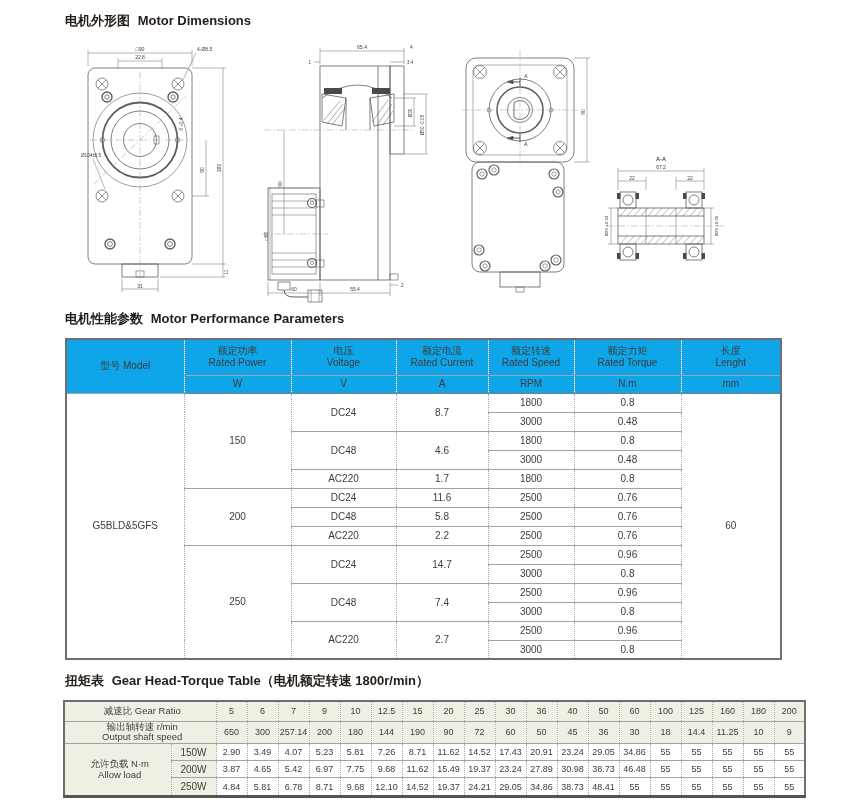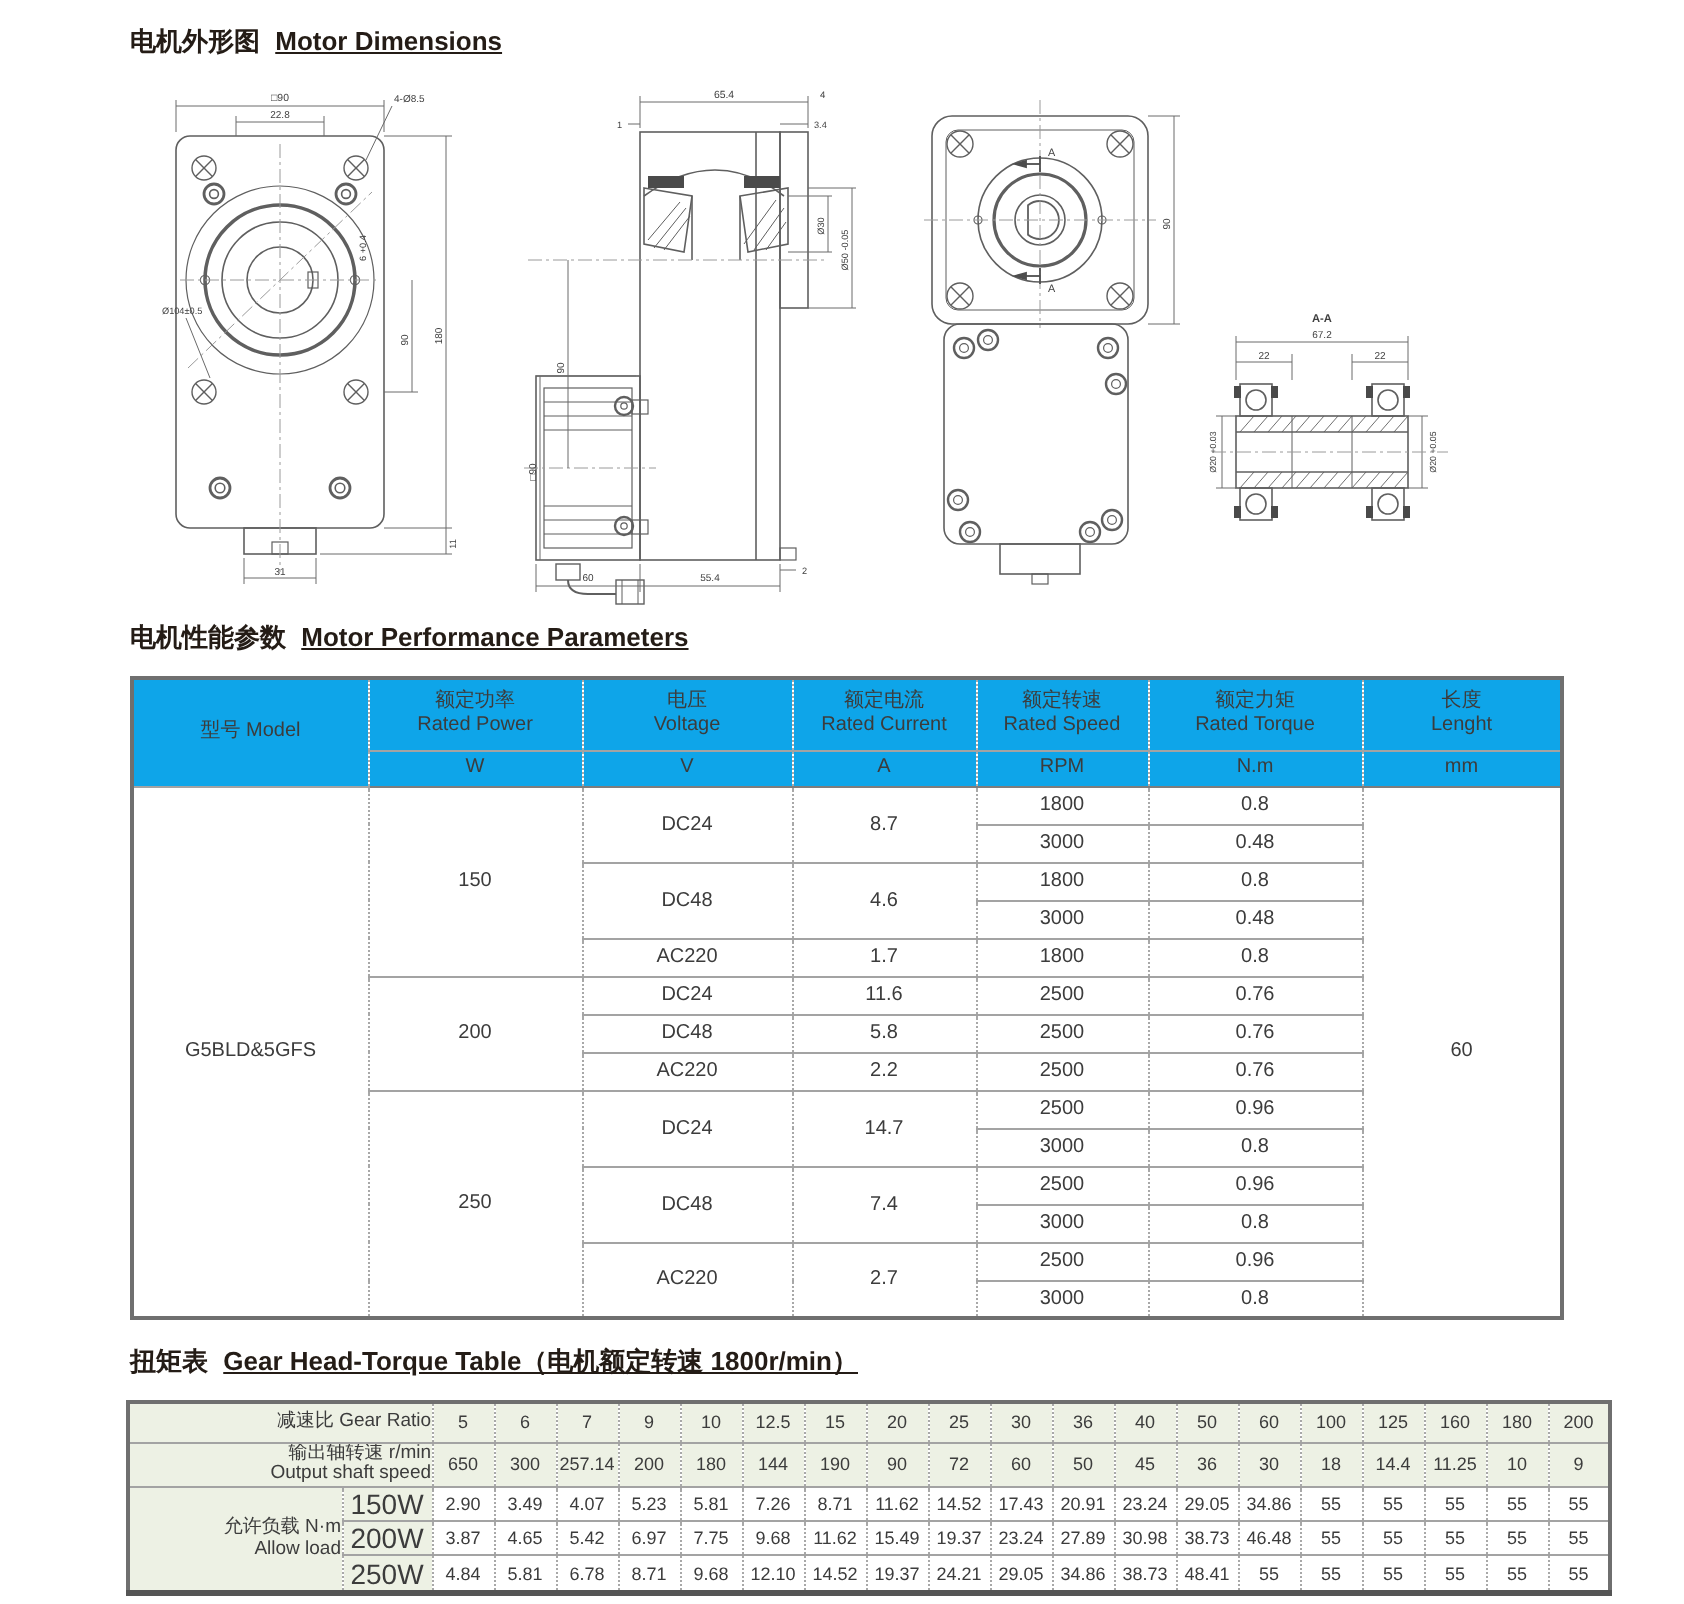--- a/index.html
+++ b/index.html
@@ -2,40 +2,40 @@
 <html><head>
 <meta charset="utf-8">
 <style>
   html,body{margin:0;padding:0;}
   body{
     width:842px;height:802px;background:#ffffff;position:relative;
     font-family:"Liberation Sans","DejaVu Sans",sans-serif;color:#3a3a3a;
     overflow:hidden;
   }
   .sec-title{position:absolute;font-weight:bold;font-size:13px;color:#241c16;white-space:nowrap;}
-  .sec-title .en{margin-left:4px;text-decoration:underline;}
+  .sec-title .en{margin-left:4px;}
   svg{position:absolute;}
   svg text{font-family:"Liberation Sans","DejaVu Sans",sans-serif;fill:#3f3f3f;}
 
   table{border-collapse:collapse;table-layout:fixed;position:absolute;background:#fff;}
   th,td{padding:0;text-align:center;vertical-align:middle;font-weight:normal;
         border-top:1px solid #a3a3a3;border-bottom:1px solid #a3a3a3;
         border-left:1px dotted #a8a8a8;border-right:1px dotted #a8a8a8;
         font-size:10px;color:#3c3c3c;overflow:hidden;}
   .tint{background:#edf1e4;}
 
   .perf{left:65px;top:338px;width:715px;border:2px solid #6f6f6f;}
   .perf thead th{background:#0ea5e9;line-height:1.25;}
   .perf thead tr.h2 th{border-bottom:1px solid #7d7d7d;}
   .perf tbody tr{height:19px;}
 
   .torque{left:63px;top:700px;width:742px;border:2px solid #6f6f6f;border-bottom:3px solid #555;}
-  .torque th.lbl{text-align:right;padding-left:4px;font-size:9.5px;line-height:1.15;}
+  .torque th.lbl{text-align:center;padding-left:4px;font-size:9.5px;line-height:1.15;}
   .torque td{font-size:9px;}
-  .torque th.sub{font-size:14px;}
+  .torque th.sub{font-size:10px;}
 </style>
 </head>
 <body>
 
 <div class="sec-title" style="left:65px;top:12px;">
   <span>电机外形图</span>
   <span class="en">Motor Dimensions</span>
 </div>
 
 <svg style="left:80px;top:38px;" width="175" height="264" viewBox="0 0 175 264">

